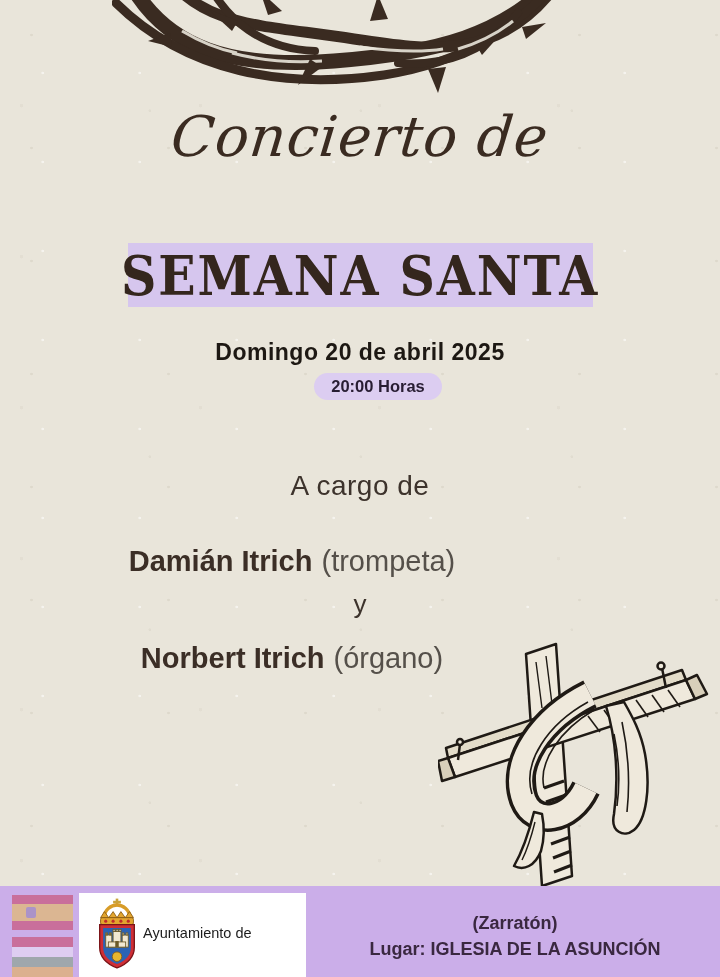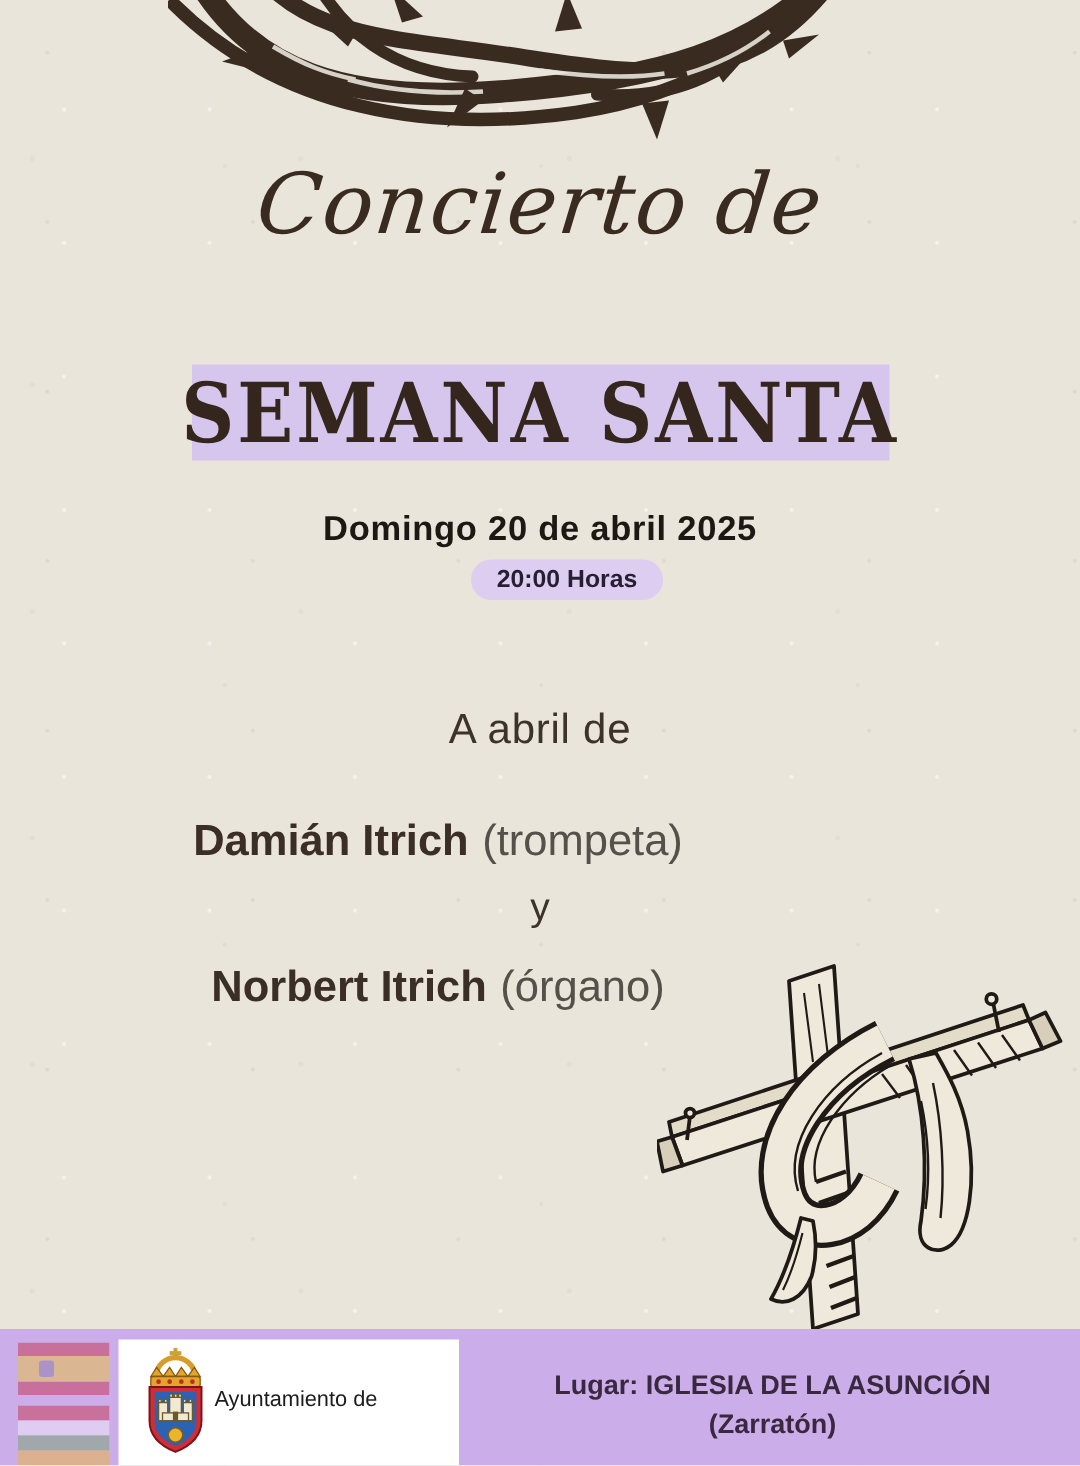--- a/index.html
+++ b/index.html
@@ -116,21 +116,21 @@
   <div class="band">
     <div class="main-title">SEMANA SANTA</div>
   </div>
 
   <div class="event-date">Domingo 20 de abril 2025</div>
 
   <div class="time-badge-row">
     <span class="time-badge">20:00 Horas</span>
   </div>
 
-  <div class="intro-line">A abril de</div>
+  <div class="intro-line">A cargo de</div>
 
   <div class="performer-line line-1">
     <span class="name">Damián Itrich</span><span class="instrument">(trompeta)</span>
   </div>
 
   <div class="conjunction">y</div>
 
   <div class="performer-line line-2">
     <span class="name">Norbert Itrich</span><span class="instrument">(órgano)</span>
   </div>
@@ -237,18 +237,18 @@
         </g>
         <rect x="28" y="49" width="4" height="7" fill="#6b5a28"></rect>
         <circle cx="30" cy="67" r="5.5" fill="#e8b62e" stroke="#8a5a10" stroke-width="1"></circle>
       </svg>
       <div class="org-text">
         <div class="org-small">Ayuntamiento de</div>
       </div>
     </div>
 
     <div class="location">
+      <div>(Zarratón)</div>
       <div>Lugar: IGLESIA DE LA ASUNCIÓN</div>
-      <div>(Zarratón)</div>
     </div>
 
   </div>
 </div>
 
 </body></html>

